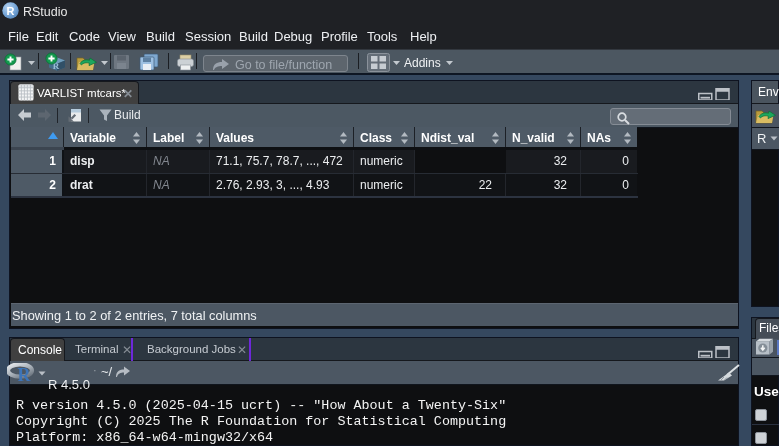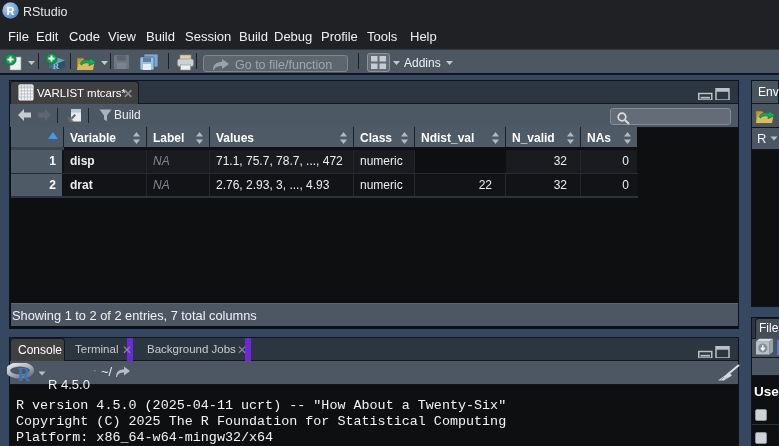--- a/index.html
+++ b/index.html
@@ -19,21 +19,21 @@
 
   #gotobox { left:203px; top:55px; width:145px; height:17px; background:#5d656d; border:1px solid #7e858d; border-radius:3px; }
   #gotobox span { position:absolute; left:31px; top:1.5px; color:#9ea6af; font-size:12.5px; }
   .addins { color:#f0f2f4; font-size:13px; position:absolute; }
 
   
   .pane { position:absolute; background:#0e0f11; border:1px solid #0e1320; }
   .tabbar { position:absolute; left:0; top:0; width:100%; height:23px; background:#2c3640; border-bottom:1px solid #15181d; }
   .atab { position:absolute; top:0; height:23px; background:#404040; border-radius:4px 4px 0 0;
           border:1px solid #15181d; border-bottom:none; color:#fff; font-size:12px; }
-  .itab { position:absolute; top:0; height:23px; color:#c7ccd2; font-size:12px; border-right:6px solid #6d28d9; }
+  .itab { position:absolute; top:0; height:23px; color:#c7ccd2; font-size:12px; border-right:2px solid #6d28d9; }
   .xclose { color:#868d95; font-size:12px; position:absolute; }
 
   #src { left:9px; top:80px; width:730px; height:249px; }
   #srctools { position:absolute; left:0; top:23px; width:728px; height:24px; background:#4c5863; border-bottom:1px solid #10151d; }
   .ftxt { position:absolute; left:104px; top:27px; color:#e8ebee; font-size:12px; }
   #srchbox { left:600px; top:27px; width:121px; height:17px; background:#646d77; border:1px solid #858c95; border-radius:3px; position:absolute; }
 
   
   .hcell { position:absolute; top:47px; height:20px; background:#4e5a66; border-right:1px solid #1c2026; color:#fff; font-size:12px; font-weight:bold; }
   .hcell span { position:absolute; left:6px; top:4px; }
@@ -330,21 +330,21 @@
     <span style="position:absolute;left:83px;top:26px;color:#9aa1a9;font-size:11px;">·</span>
     <span style="position:absolute;left:91px;top:26px;color:#e6e9ec;font-size:13px;">~/</span>
     <svg style="left:105px;top:27px" width="16" height="13">
       <path d="M1 12 C 1 6, 5 4.5, 9 4.5 L9 1.5 L15 6 L9 10.5 L9 7.5 C 5.5 7.5, 3 8.5, 2 12 Z" fill="#b6bcc3"></path>
     </svg>
     <svg style="left:705px;top:26px" width="26" height="17">
       <path d="M24 1 L12 11" stroke="#dde1e4" stroke-width="2"></path>
       <path d="M14 8.5 L17 11.5 L9 16.5 L3 16.5 Z" fill="#d5dade"></path>
       <path d="M6 16 L9 13 M9.5 16 L12 13.5" stroke="#8f979f" stroke-width="1"></path>
     </svg>
-    <div id="contxt">R version 4.5.0 (2025-04-11 ucrt) -- "How About a Twenty-Six"
+    <div id="contxt">R version 4.5.0 (2025-04-15 ucrt) -- "How About a Twenty-Six"
 Copyright (C) 2025 The R Foundation for Statistical Computing
 Platform: x86_64-w64-mingw32/x64</div>
   </div>
 
   <div class="pane" id="env">
     <div class="tabbar" style="background:#4a545e;"></div>
     <span style="position:absolute;left:6px;top:4px;color:#fff;font-size:12px;white-space:nowrap;">Environment</span>
     <div class="minibar" style="top:23px;height:24px;background:#4b5561;border-bottom:1px solid #10151d;"></div>
     <svg style="left:2px;top:26px" width="26" height="19">
       <path d="M2 4 L8 4 L10 6 L18 6 L18 16 L2 16 Z" fill="#b99b3e" stroke="#77621f" stroke-width="0.7"></path>

